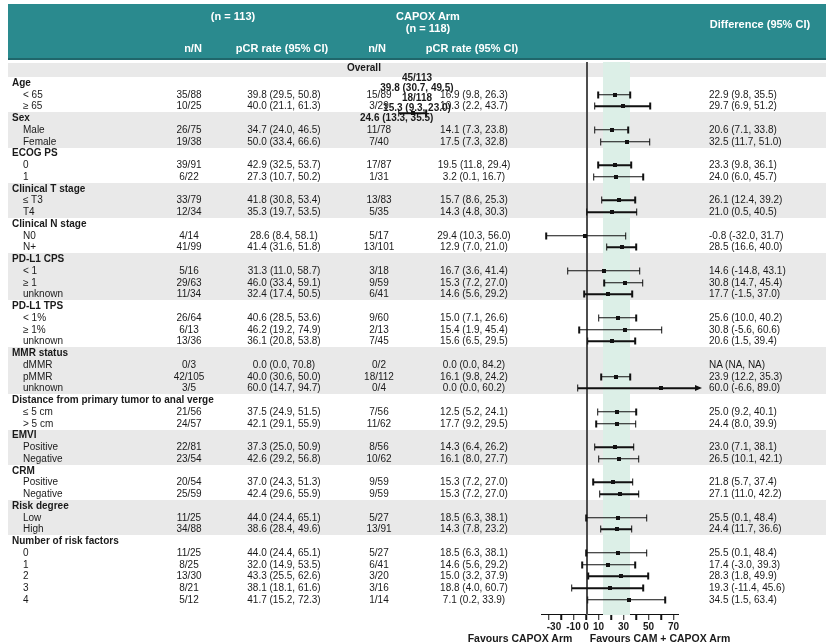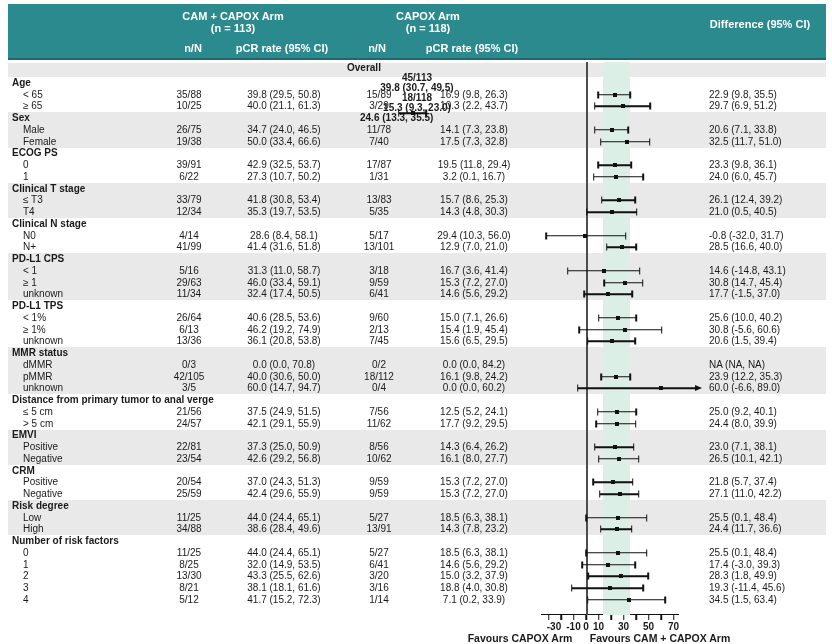--- a/index.html
+++ b/index.html
@@ -50,21 +50,20 @@
   .fav-right{left:652px;}
 </style>
 </head>
 <body>
 
 <div class="page">
   <div class="content">
 
     <div class="thead">
       <div class="hgroup h-arm1">
-        <div>CAM + CAPOX Arm</div>
         <div>(n = 113)</div>
       </div>
       <div class="hgroup h-arm2">
         <div>CAPOX Arm</div>
         <div>(n = 118)</div>
       </div>
       <div class="h-diff">Difference (95% CI)</div>
       <div class="subhead sh-n1">n/N</div>
       <div class="subhead sh-p1">pCR rate (95% CI)</div>
       <div class="subhead sh-n2">n/N</div>
@@ -616,21 +615,21 @@
             <div class="ci-cap" style="left: 112.375px; top: 50%;"></div>
             <div class="ci-dot" style="left: 85.375px; top: 50%;"></div>
           </div>
           <div class="cell-diff">28.3 (1.8, 49.9)</div>
         </div>
         <div class="row item">
           <div class="cell-label">3</div>
           <div class="c c1">8/21</div>
           <div class="c c2">38.1 (18.1, 61.6)</div>
           <div class="c c3">3/16</div>
-          <div class="c c4">18.8 (4.0, 30.8)</div>
+          <div class="c c4">18.8 (4.0, 60.7)</div>
           <div class="plot">
             <div class="ci-line" style="left: 35.75px; width: 71.25px; top: 50%;"></div>
             <div class="ci-cap" style="left: 35.75px; top: 50%;"></div>
             <div class="ci-cap" style="left: 107px; top: 50%;"></div>
             <div class="ci-dot" style="left: 74.125px; top: 50%;"></div>
           </div>
           <div class="cell-diff">19.3 (-11.4, 45.6)</div>
         </div>
         <div class="row item">
           <div class="cell-label">4</div>

